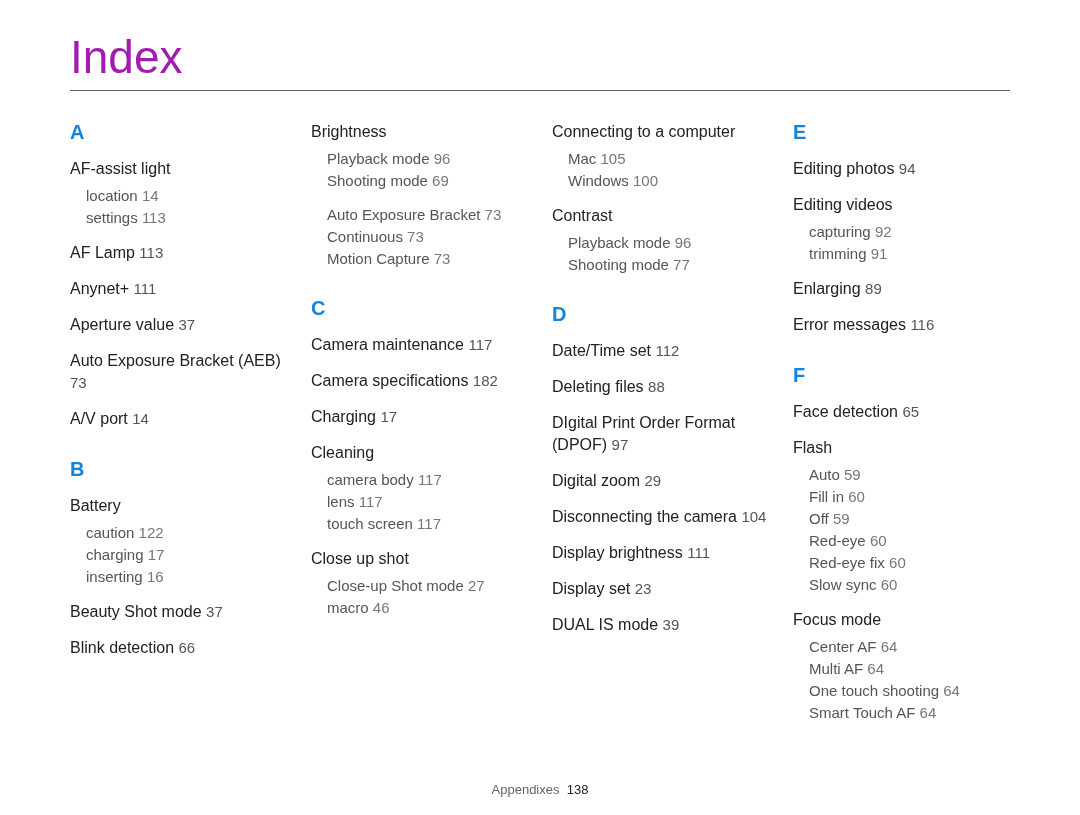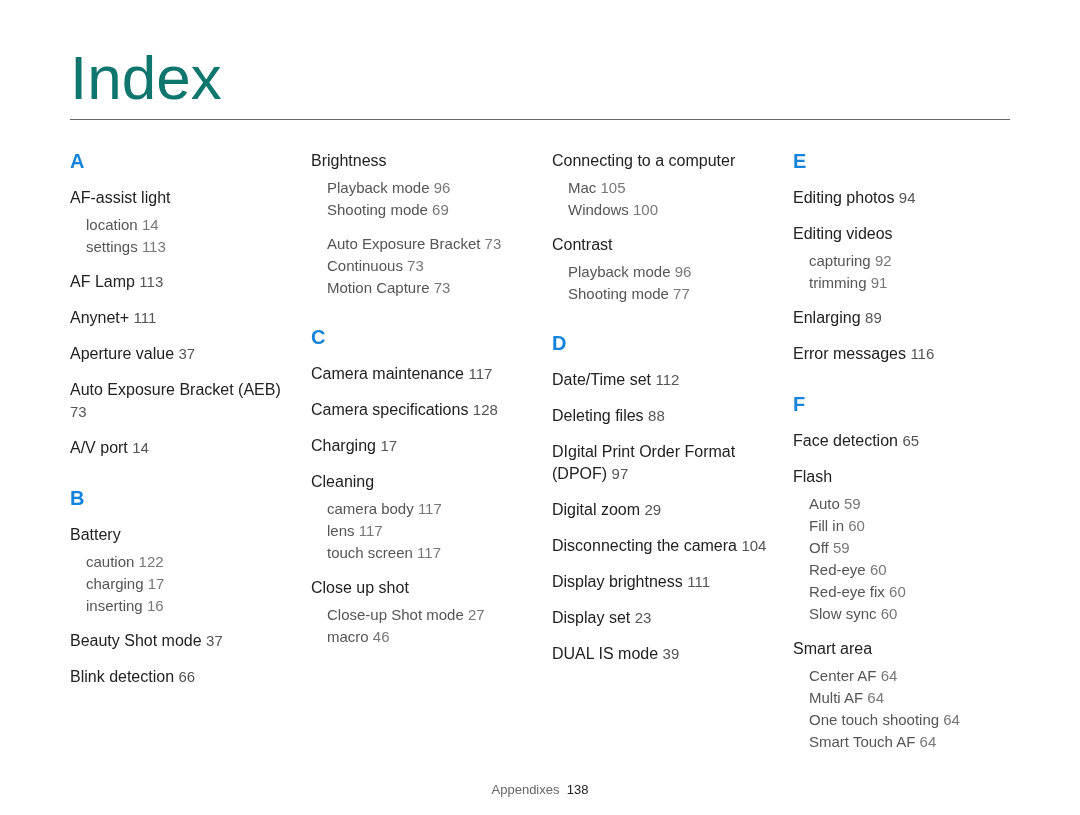--- a/index.html
+++ b/index.html
@@ -12,24 +12,24 @@
     color: #333;
   }
   .page {
     position: relative;
     width: 1080px;
     height: 815px;
     box-sizing: border-box;
     padding: 30px 70px 0 70px;
   }
   .title {
-    font-size: 62px;
-    color: #0f766e;
+    font-size: 46px;
+    color: #a21caf;
     font-weight: 400;
-    margin: 12px 0 6px 0;
+    margin: 0 0 6px 0;
     letter-spacing: 0px;
   }
   hr.rule {
     border: none;
     border-top: 1px solid #666;
     margin: 0 0 30px 0;
   }
   .cols {
     display: flex;
     gap: 24px;
@@ -134,21 +134,21 @@
         <div class="term-block">
           <div class="sub">Auto Exposure Bracket  <span class="pg">73</span></div>
           <div class="sub">Continuous  <span class="pg">73</span></div>
           <div class="sub">Motion Capture  <span class="pg">73</span></div>
         </div>
         <div class="letter mt">C</div>
         <div class="term-block">
           <div class="term">Camera maintenance  <span class="pg">117</span></div>
         </div>
         <div class="term-block">
-          <div class="term">Camera specifications  <span class="pg">128</span></div>
+          <div class="term">Camera specifications  <span class="pg">182</span></div>
         </div>
         <div class="term-block">
           <div class="term">Charging  <span class="pg">17</span></div>
         </div>
         <div class="term-block">
           <div class="term">Cleaning</div>
           <div class="sub">camera body  <span class="pg">117</span></div>
           <div class="sub">lens  <span class="pg">117</span></div>
           <div class="sub">touch screen  <span class="pg">117</span></div>
         </div>
@@ -218,21 +218,21 @@
         <div class="term-block">
           <div class="term">Flash</div>
           <div class="sub">Auto  <span class="pg">59</span></div>
           <div class="sub">Fill in  <span class="pg">60</span></div>
           <div class="sub">Off  <span class="pg">59</span></div>
           <div class="sub">Red-eye  <span class="pg">60</span></div>
           <div class="sub">Red-eye fix  <span class="pg">60</span></div>
           <div class="sub">Slow sync  <span class="pg">60</span></div>
         </div>
         <div class="term-block">
-          <div class="term">Smart area</div>
+          <div class="term">Focus mode</div>
           <div class="sub">Center AF  <span class="pg">64</span></div>
           <div class="sub">Multi AF  <span class="pg">64</span></div>
           <div class="sub">One touch shooting  <span class="pg">64</span></div>
           <div class="sub">Smart Touch AF  <span class="pg">64</span></div>
         </div>
       </div>
     </div>
   <div class="footer">
     <span>Appendixes</span>&nbsp;&nbsp;<span class="pnum">138</span>
   </div>

